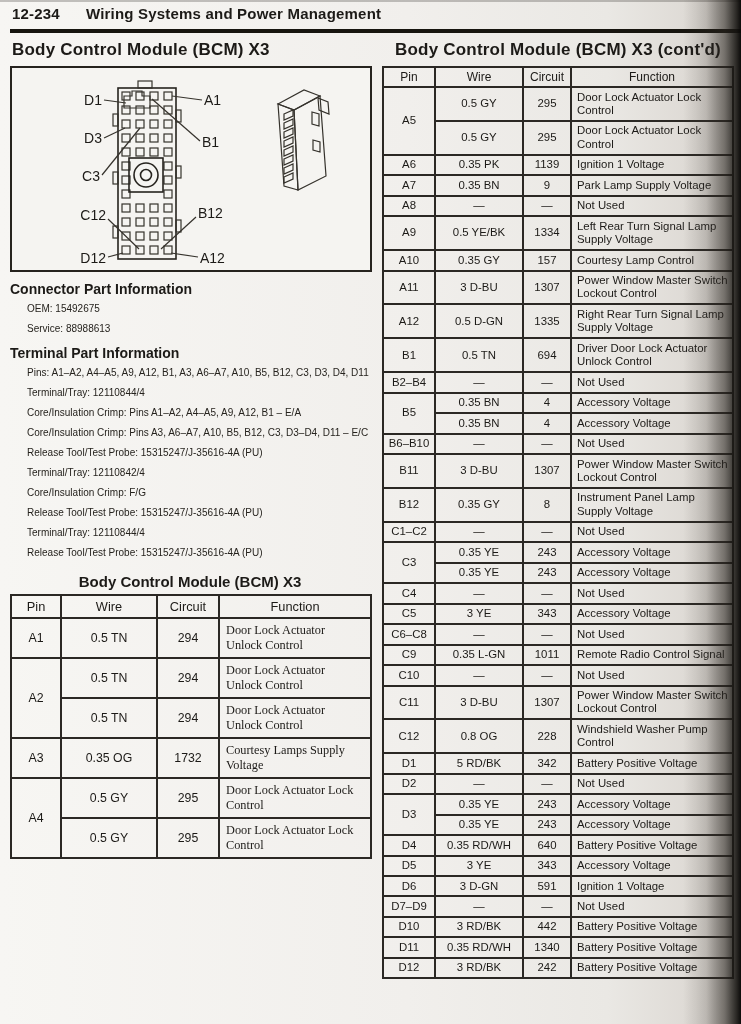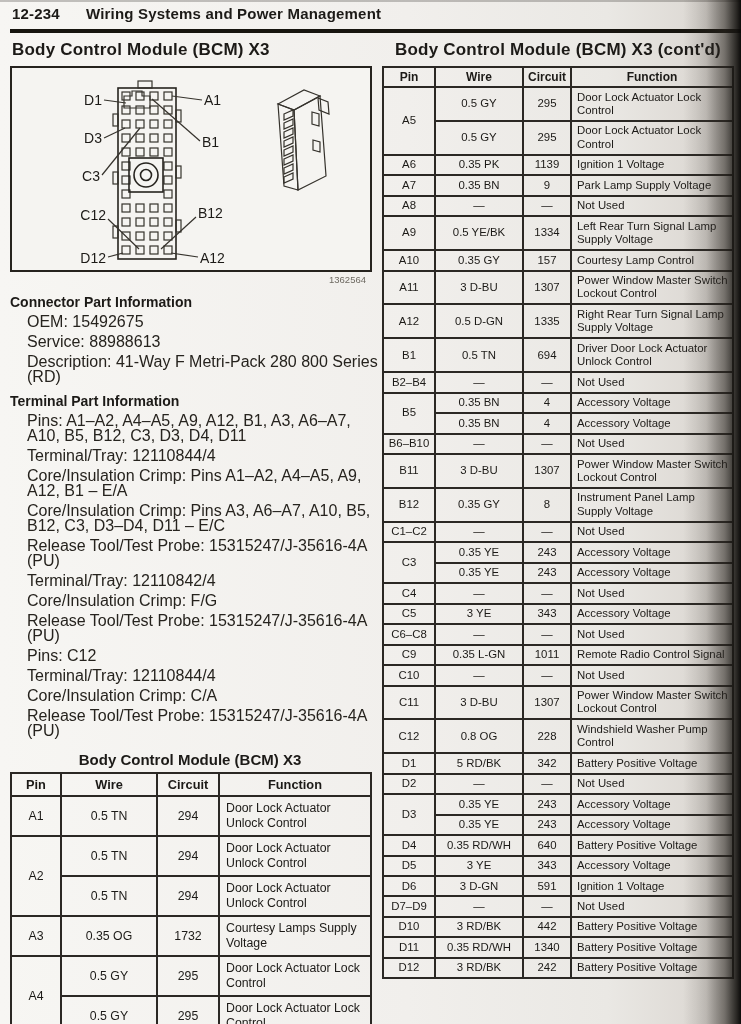--- a/index.html
+++ b/index.html
@@ -25,35 +25,35 @@
   h2.sec-title { font-size:17px; font-weight:bold; letter-spacing:0.2px; margin:1px 0 6px 2px; }
   .col-right h2.sec-title { text-align:center; margin-left:0; white-space:nowrap; }
 
   
   .figure-frame { width:362px; height:206px; border:2px solid #26231e; background:#f5f4f1; }
   .figure-frame svg { display:block; width:100%; height:100%; }
   .figure-number { text-align:right; font-size:9.5px; color:#6e6a62; padding:2px 6px 0 0; width:362px; }
 
   h3.info-heading { font-size:14px; font-weight:bold; margin:9px 0 3px 0; }
   .info-lines { padding-left:17px; }
-  .info-line { font-size:16px; line-height:15px; margin:4px 0 5px 0; color:#26231e; }
+  .info-line { font-size:10px; line-height:15px; margin:4px 0 5px 0; color:#26231e; }
 
   h4.table-title { text-align:center; font-size:15px; font-weight:bold; margin:13px 0 4px 0; width:360px; }
 
   
   table.pin-table { border-collapse:collapse; table-layout:fixed; background:transparent; }
   .pin-table th, .pin-table td { border:2px solid #2b2824; vertical-align:middle; }
-  .pin-table th { font-weight:bold; }
+  .pin-table th { font-weight:normal; }
   .pin-table td { text-align:center; }
   .pin-table td.fn { text-align:left; }
 
   .table-lg { width:360px; font-size:12.3px; }
   .table-lg th { font-size:12.8px; padding:3px 2px; }
   .table-lg td { padding:4px 3px; line-height:1.22; }
-  .table-lg td.fn { padding-left:6px; padding-right:8px; }
+  .table-lg td.fn { padding-left:6px; padding-right:8px;font-family:Liberation Serif, serif; }
 
   .table-sm { width:350px; font-size:11.4px; }
   .table-sm th { font-size:12px; padding:2px 2px; }
   .table-sm td { padding:2.5px 3px; line-height:1.18; }
   .table-sm td.fn { padding-left:5px; padding-right:2px; }
 
   
   .scan-shadow { position:absolute; top:0; right:0; width:58px; height:1024px; pointer-events:none;
     background:linear-gradient(to right, rgba(55,50,44,0) 0%, rgba(55,50,44,0.18) 40%,
       rgba(40,36,31,0.55) 72%, rgba(22,20,17,0.88) 92%, rgba(8,7,6,0.98) 100%); }
@@ -178,42 +178,38 @@
                 <polygon points="272,91 281,87 281,93 272,97" class="thin"></polygon>
                 <polygon points="272,100 281,96 281,102 272,106" class="thin"></polygon>
                 <polygon points="272,109 281,105 281,111 272,115" class="thin"></polygon>
               </g>
             <polygon class="thin" points="300,44 307,46 307,58 300,56"></polygon>
             <polygon class="thin" points="301,72 308,74 308,84 301,82"></polygon>
             <polygon class="thin" points="306,30 316,34 317,46 307,42"></polygon>
           </g>
         </svg>
       </div>
-      <div class="figure-number">1362564</div>
 
       <h3 class="info-heading">Connector Part Information</h3>
       <div class="info-lines" id="connector-lines">
           <div class="info-line">OEM: 15492675</div>
           <div class="info-line">Service: 88988613</div>
-          <div class="info-line">Description: 41-Way F Metri-Pack 280 800 Series (RD)</div>
         </div>
 
       <h3 class="info-heading">Terminal Part Information</h3>
       <div class="info-lines" id="terminal-lines">
           <div class="info-line">Pins: A1–A2, A4–A5, A9, A12, B1, A3, A6–A7, A10, B5, B12, C3, D3, D4, D11</div>
           <div class="info-line">Terminal/Tray: 12110844/4</div>
           <div class="info-line">Core/Insulation Crimp: Pins A1–A2, A4–A5, A9, A12, B1 – E/A</div>
           <div class="info-line">Core/Insulation Crimp: Pins A3, A6–A7, A10, B5, B12, C3, D3–D4, D11 – E/C</div>
           <div class="info-line">Release Tool/Test Probe: 15315247/J-35616-4A (PU)</div>
           <div class="info-line">Terminal/Tray: 12110842/4</div>
           <div class="info-line">Core/Insulation Crimp: F/G</div>
           <div class="info-line">Release Tool/Test Probe: 15315247/J-35616-4A (PU)</div>
-          <div class="info-line">Pins: C12</div>
           <div class="info-line">Terminal/Tray: 12110844/4</div>
-          <div class="info-line">Core/Insulation Crimp: C/A</div>
           <div class="info-line">Release Tool/Test Probe: 15315247/J-35616-4A (PU)</div>
         </div>
 
       <h4 class="table-title">Body Control Module (BCM) X3</h4>
       <div id="left-table">
           <table class="pin-table table-lg">
             <colgroup>
               <col style="width: 50px;">
               <col style="width: 96px;">
               <col style="width: 62px;">

